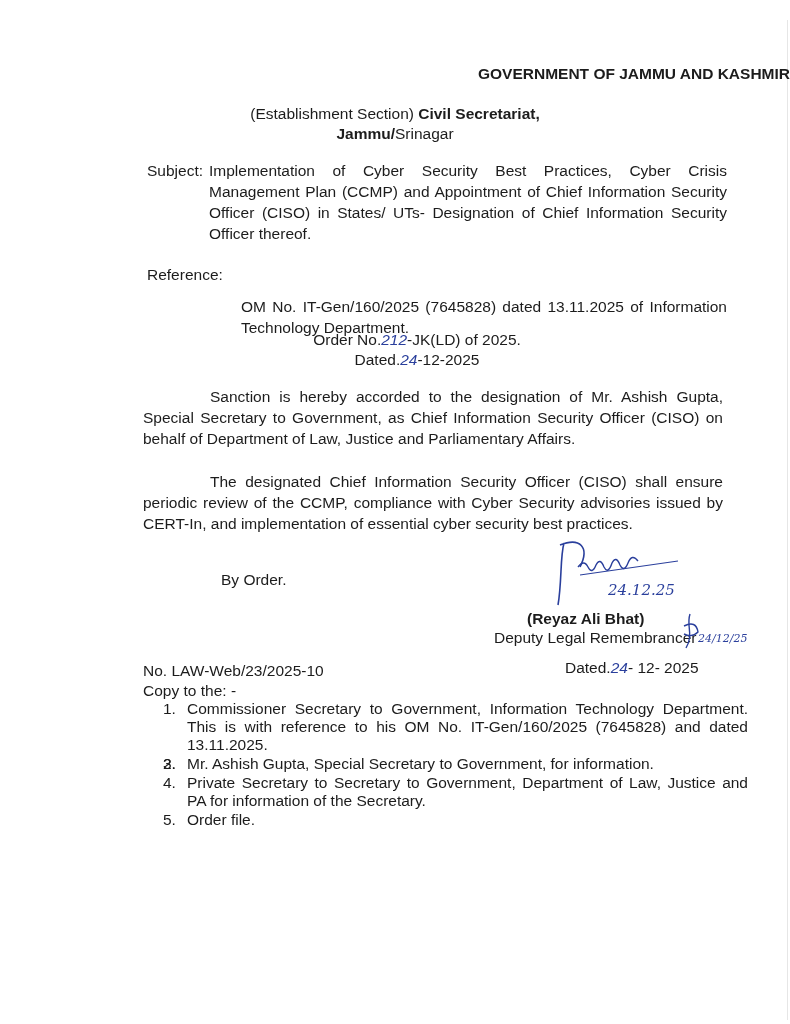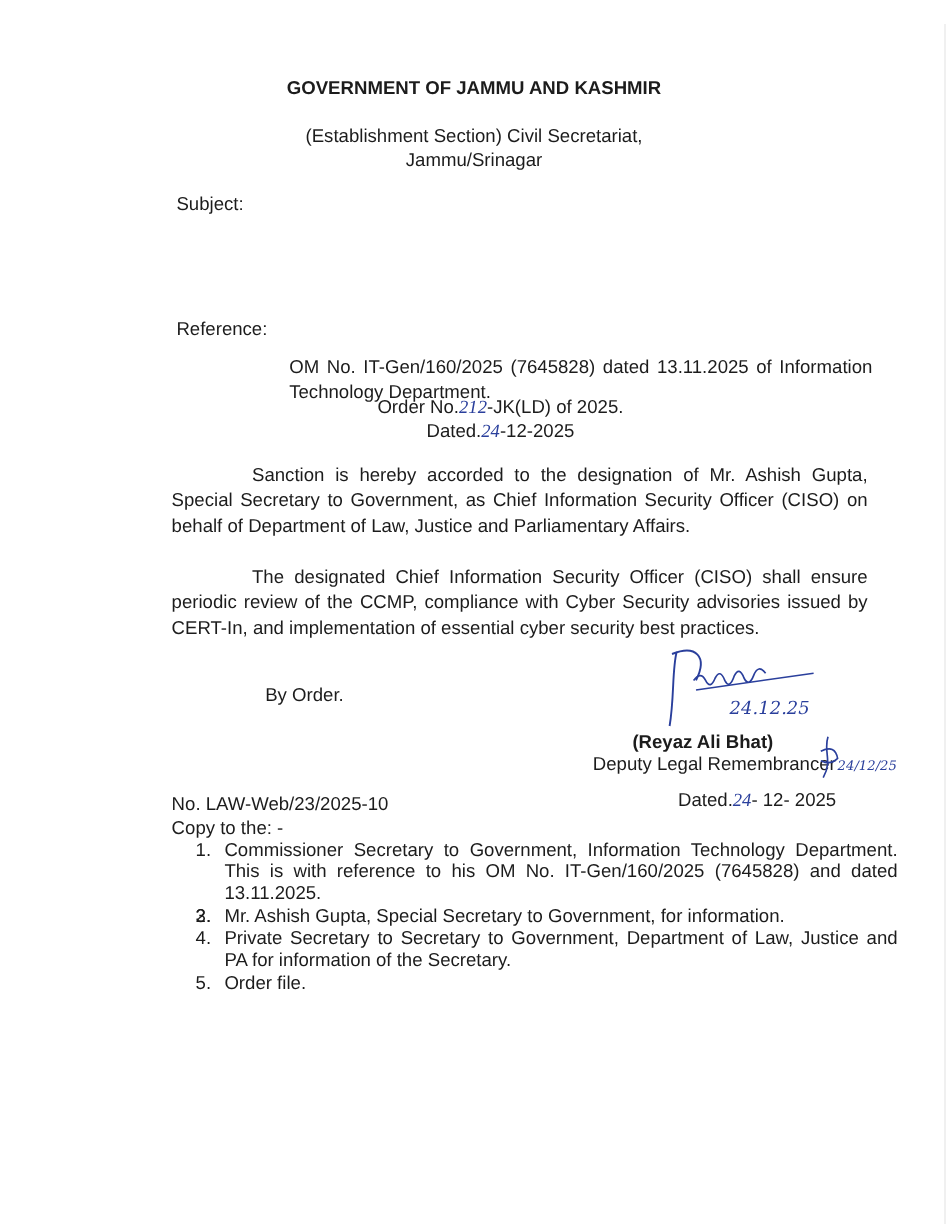--- a/index.html
+++ b/index.html
@@ -5,37 +5,37 @@
     html, body { margin: 0; padding: 0; }
     body {
       width: 790px; height: 1024px; overflow: hidden;
       background: #ffffff; color: #1c1c1c;
       font-family: "Liberation Sans", sans-serif;
       font-size: 15.5px; position: relative;
     }
     .page { position: absolute; left: 0; top: 0; width: 790px; height: 1024px; }
     .edge { position: absolute; right: 2px; top: 20px; width: 1px; height: 1000px; background: #e6e6e6; }
     .hdr { position: absolute; left: 0; width: 790px; text-align: center; line-height: 20px; }
-    .hdr1 { top: 64px; font-weight: bold; font-size: 15.5px; }
+    .hdr1 { top: 64px; font-weight: bold; font-size: 15.5px; text-align: right; }
     .hdr2 { top: 84px; font-weight: bold; font-size: 15.5px; }
     .hdr3 { top: 104px; font-size: 15.5px; }
     .hdr4 { top: 124px; font-size: 15.5px; }
-    .b { font-weight: normal; }
+    .b { font-weight: bold; }
 
     .labelled { position: absolute; left: 147px; width: 580px; line-height: 21px; }
     .labelled .lab { position: absolute; left: 0; top: 0; text-align: center; }
     .labelled .txt { margin-left: 62px; text-align: justify; }
     .subject { top: 160px; }
     .reference { top: 264px; }
     .reference .txt { margin-left: 94px; text-align: justify; margin-top: 32px; }
 
     .order { position: absolute; left: 0; width: 790px; text-align: center; line-height: 20px; }
     .order1 { top: 330px; padding-left: 44px; box-sizing: border-box; }
     .order2 { top: 350px; padding-left: 44px; box-sizing: border-box; }
-    .hand { color: #2a3f9c; font-family: Liberation Serif, serif; font-style: italic; }
+    .hand { color: #2a3f9c; font-family: Liberation Sans, sans-serif; font-style: italic; }
 
     .para { position: absolute; left: 143px; width: 580px; line-height: 21px; text-align: justify; text-indent: 67px; }
     .para1 { top: 386px; }
     .para2 { top: 471px; }
 
     .byorder { position: absolute; left: 221px; top: 571px; }
 
     .sig { position: absolute; left: 550px; top: 537px; width: 140px; height: 70px; }
     .signame { position: absolute; left: 527px; top: 610px; font-weight: bold; text-align: center; }
     .sigdesig { position: absolute; left: 494px; top: 629px; }
@@ -54,20 +54,21 @@
 
 <div class="page">
   <div class="edge"></div>
 
   <div class="hdr hdr1">GOVERNMENT OF JAMMU AND KASHMIR</div>
   <div class="hdr hdr3"><span>(Establishment Section) </span><span class="b">Civil Secretariat,</span></div>
   <div class="hdr hdr4"><span class="b">Jammu/</span><span>Srinagar</span></div>
 
   <div class="labelled subject">
     <span class="lab">Subject:</span>
+    <div class="txt">Implementation of Cyber Security Best Practices, Cyber Crisis Management Plan (CCMP) and Appointment of Chief Information Security Officer (CISO) in States/ UTs- Designation of Chief Information Security Officer thereof.</div>
   </div>
 
   <div class="labelled reference">
     <span class="lab">Reference:</span>
     <div class="txt">OM No. IT-Gen/160/2025 (7645828) dated 13.11.2025 of Information  Technology Department.</div>
   </div>
 
   <div class="order order1"><span>Order  No.</span><span class="hand">212</span><span>-JK(LD) of 2025.</span></div>
   <div class="order order2"><span>Dated.</span><span class="hand">24</span><span>-12-2025</span></div>
 

